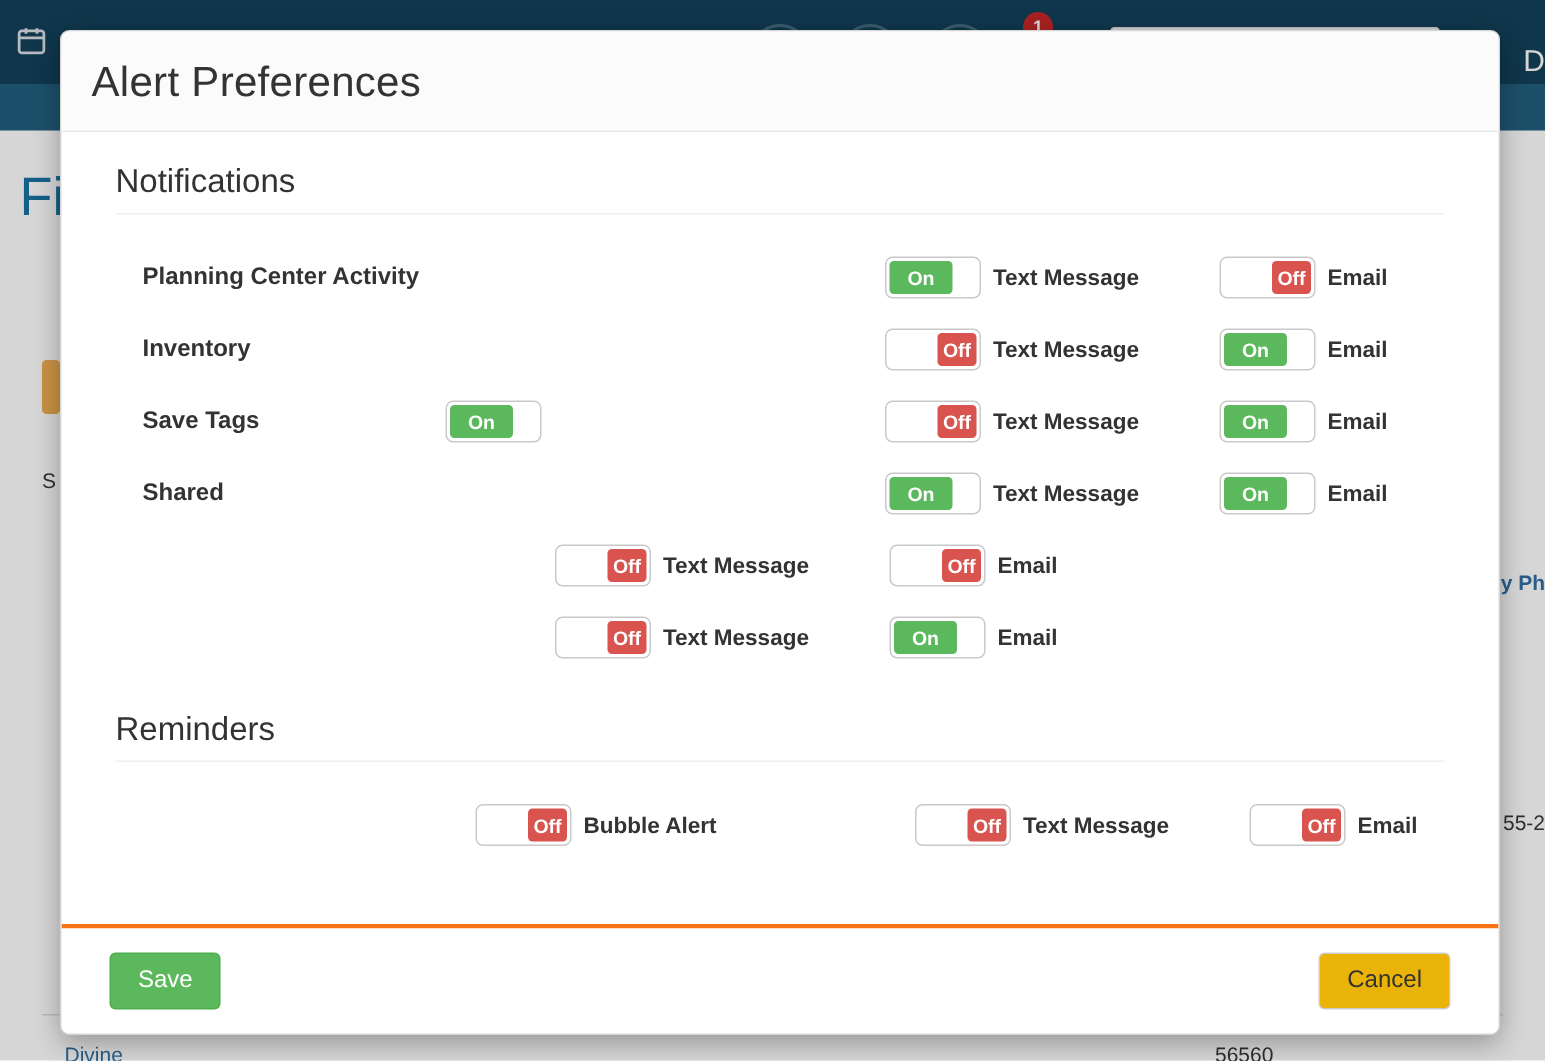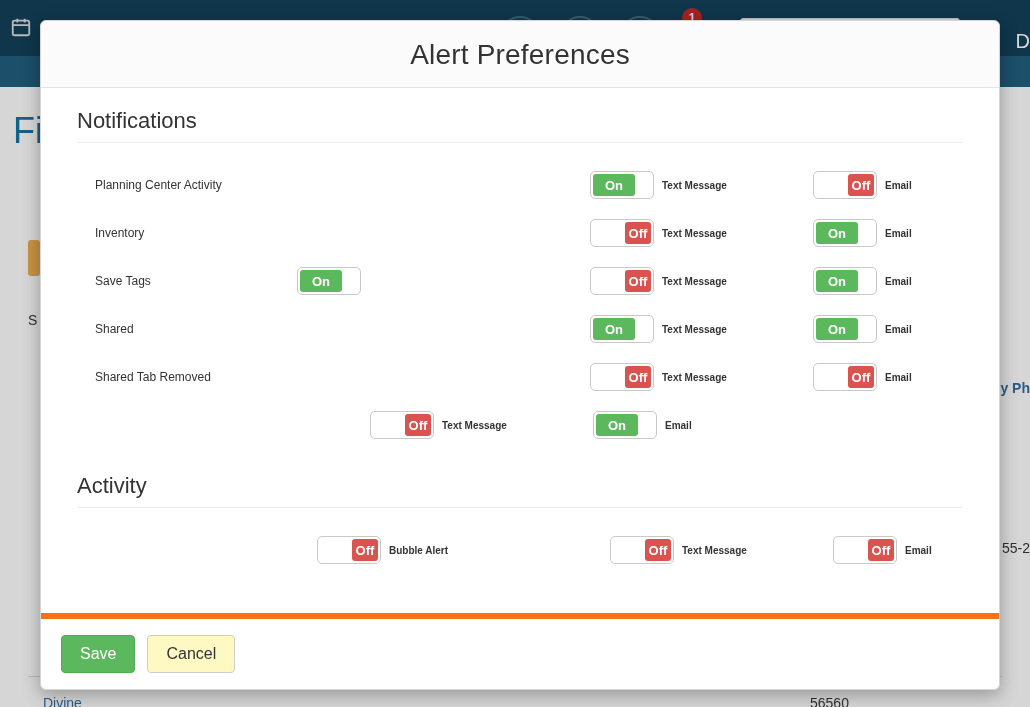--- a/index.html
+++ b/index.html
@@ -21,52 +21,52 @@
     .bg-56560 { position:absolute; top:695px; left:810px; font-size:14px; color:#333; }
     .bg-552 { position:absolute; top:540px; right:0; font-size:14px; color:#333; }
     .bg-yph { position:absolute; top:380px; right:0; font-size:14px; color:#2d6ca2; font-weight:600; }
     .bg-line { position:absolute; top:676px; left:28px; right:28px; height:1px; background:#ddd; }
 
     
     .overlay { position:absolute; inset:0; background:rgba(30,30,30,0.18); }
 
     
     .modal { position:absolute; top:20px; left:40px; width:960px; height:670px; background:#fff; border:1px solid #d6d6d6; border-radius:6px; box-shadow:0 5px 18px rgba(0,0,0,0.3); display:flex; flex-direction:column; }
-    .modal-header { padding:18px 20px 16px; border-bottom:1px solid #e5e5e5; background:#fbfbfb; border-radius:6px 6px 0 0;text-align:center; }
+    .modal-header { padding:18px 20px 16px; border-bottom:1px solid #e5e5e5; background:#fbfbfb; border-radius:6px 6px 0 0; }
     .modal-title { font-size:28px; font-weight:400; color:#333; letter-spacing:0.2px; }
     .modal-body { flex:1; padding:10px 36px 20px; overflow:auto; }
     .section-title { font-size:22px; font-weight:400; color:#333; margin:10px 0 8px; }
     .section-hr { border:none; border-top:1px solid #eee; margin:0 0 18px; }
 
     .row { display:flex; align-items:center; min-height:48px; }
-    .row .label { flex:0 0 220px; font-size:12px; color:#333; padding-left:18px; }
+    .row .label { flex:0 0 220px; font-size:16px; color:#333; padding-left:18px;font-weight:bold; }
     .row .col-extra { flex:0 0 293px; display:flex; align-items:center; }
     .row .col-text, .row .col-email { display:flex; align-items:center; gap:8px; }
     .row .col-text { flex:0 0 223px; }
     .row .col-email { flex:0 0 160px; }
-    .chan-label { font-size:10px; font-weight:600; color:#333; }
+    .chan-label { font-size:15px; font-weight:600; color:#333; }
 
     .reminder-row { display:flex; align-items:center; min-height:48px; padding-left:240px; }
     .reminder-row .col-bubble { flex:0 0 293px; display:flex; align-items:center; gap:8px; }
     .reminder-row .col-text { flex:0 0 223px; display:flex; align-items:center; gap:8px; }
     .reminder-row .col-email { flex:0 0 160px; display:flex; align-items:center; gap:8px; }
 
     
     .tgl { width:64px; height:28px; border:1px solid #c9c9c9; border-radius:5px; display:flex; align-items:center; padding:2px; background:#fff; cursor:pointer; user-select:none; }
     .tgl .fill { height:22px; border-radius:3px; color:#fff; font-size:13px; font-weight:600; display:flex; align-items:center; justify-content:center; }
     .tgl .knob { flex:1; }
     .tgl.on .fill { background:#5cb85c; width:42px; order:1; }
     .tgl.on .knob { order:2; }
     .tgl.off .fill { background:#d9534f; width:42px; order:2;margin-left:32px; }
     .tgl.off .knob { order:1; }
 
-    .modal-footer { padding:16px 20px; border-top:6px solid #f97316; display:flex; justify-content:flex-start; gap:12px; border-radius:0 0 6px 6px; }
+    .modal-footer { padding:16px 32px; border-top:3px solid #f97316; display:flex; justify-content:space-between; gap:12px; border-radius:0 0 6px 6px; }
     .btn { padding:9px 18px; font-size:16px; border-radius:4px; cursor:pointer; border:1px solid transparent; }
     .btn-save { background:#5cb85c; color:#fff; border-color:#4cae4c; }
-    .btn-cancel { background:#fef9c3; color:#333; border-color:#ccc; }
+    .btn-cancel { background:#eab308; color:#333; border-color:#ccc; }
   </style>
 </head>
 <body>
 
 <div class="bg-header"></div>
 <div class="bg-sub"></div>
 <span class="bg-cal">
   <svg width="22" height="22" viewBox="0 0 24 24" fill="none" stroke="#d8dee3" stroke-width="2">
       <rect x="3" y="5" width="18" height="16" rx="2"></rect>
       <path d="M3 10h18M8 3v4M16 3v4"></path>
@@ -172,21 +172,20 @@
           </div>
           <div class="col-email">
             <div class="tgl on">
               <div class="fill">On</div>
               <div class="knob"></div>
             </div>
             <span class="chan-label">Email</span>
           </div>
         </div>
         <div class="row">
-          <div class="label">Shared Tab Removed</div>
           <div class="col-extra"></div>
           <div class="col-text">
             <div class="tgl off">
               <div class="fill">Off</div>
               <div class="knob"></div>
             </div>
             <span class="chan-label">Text Message</span>
           </div>
           <div class="col-email">
             <div class="tgl off">
@@ -208,21 +207,21 @@
           <div class="col-email">
             <div class="tgl on">
               <div class="fill">On</div>
               <div class="knob"></div>
             </div>
             <span class="chan-label">Email</span>
           </div>
         </div>
       </div>
 
-    <div class="section-title" style="margin-top:24px">Activity</div>
+    <div class="section-title" style="margin-top:24px">Reminders</div>
     <hr class="section-hr">
     <div id="reminder-rows">
         <div class="reminder-row">
           <div class="col-bubble">
             <div class="tgl off">
               <div class="fill">Off</div>
               <div class="knob"></div>
             </div>
             <span class="chan-label">Bubble Alert</span>
           </div>

